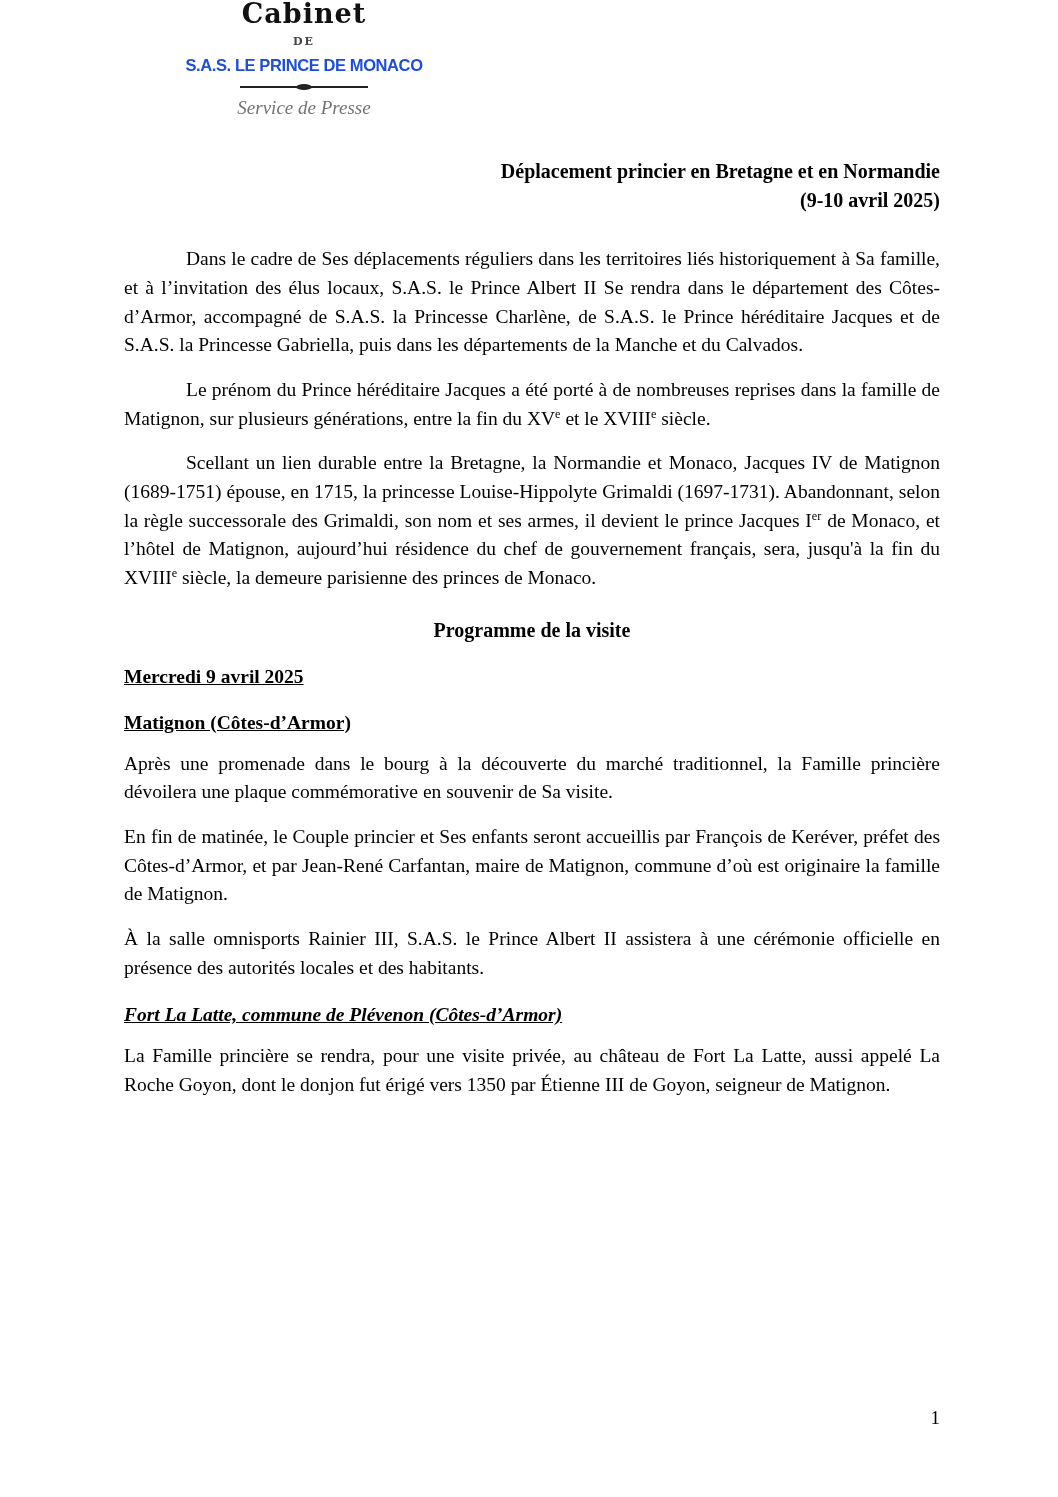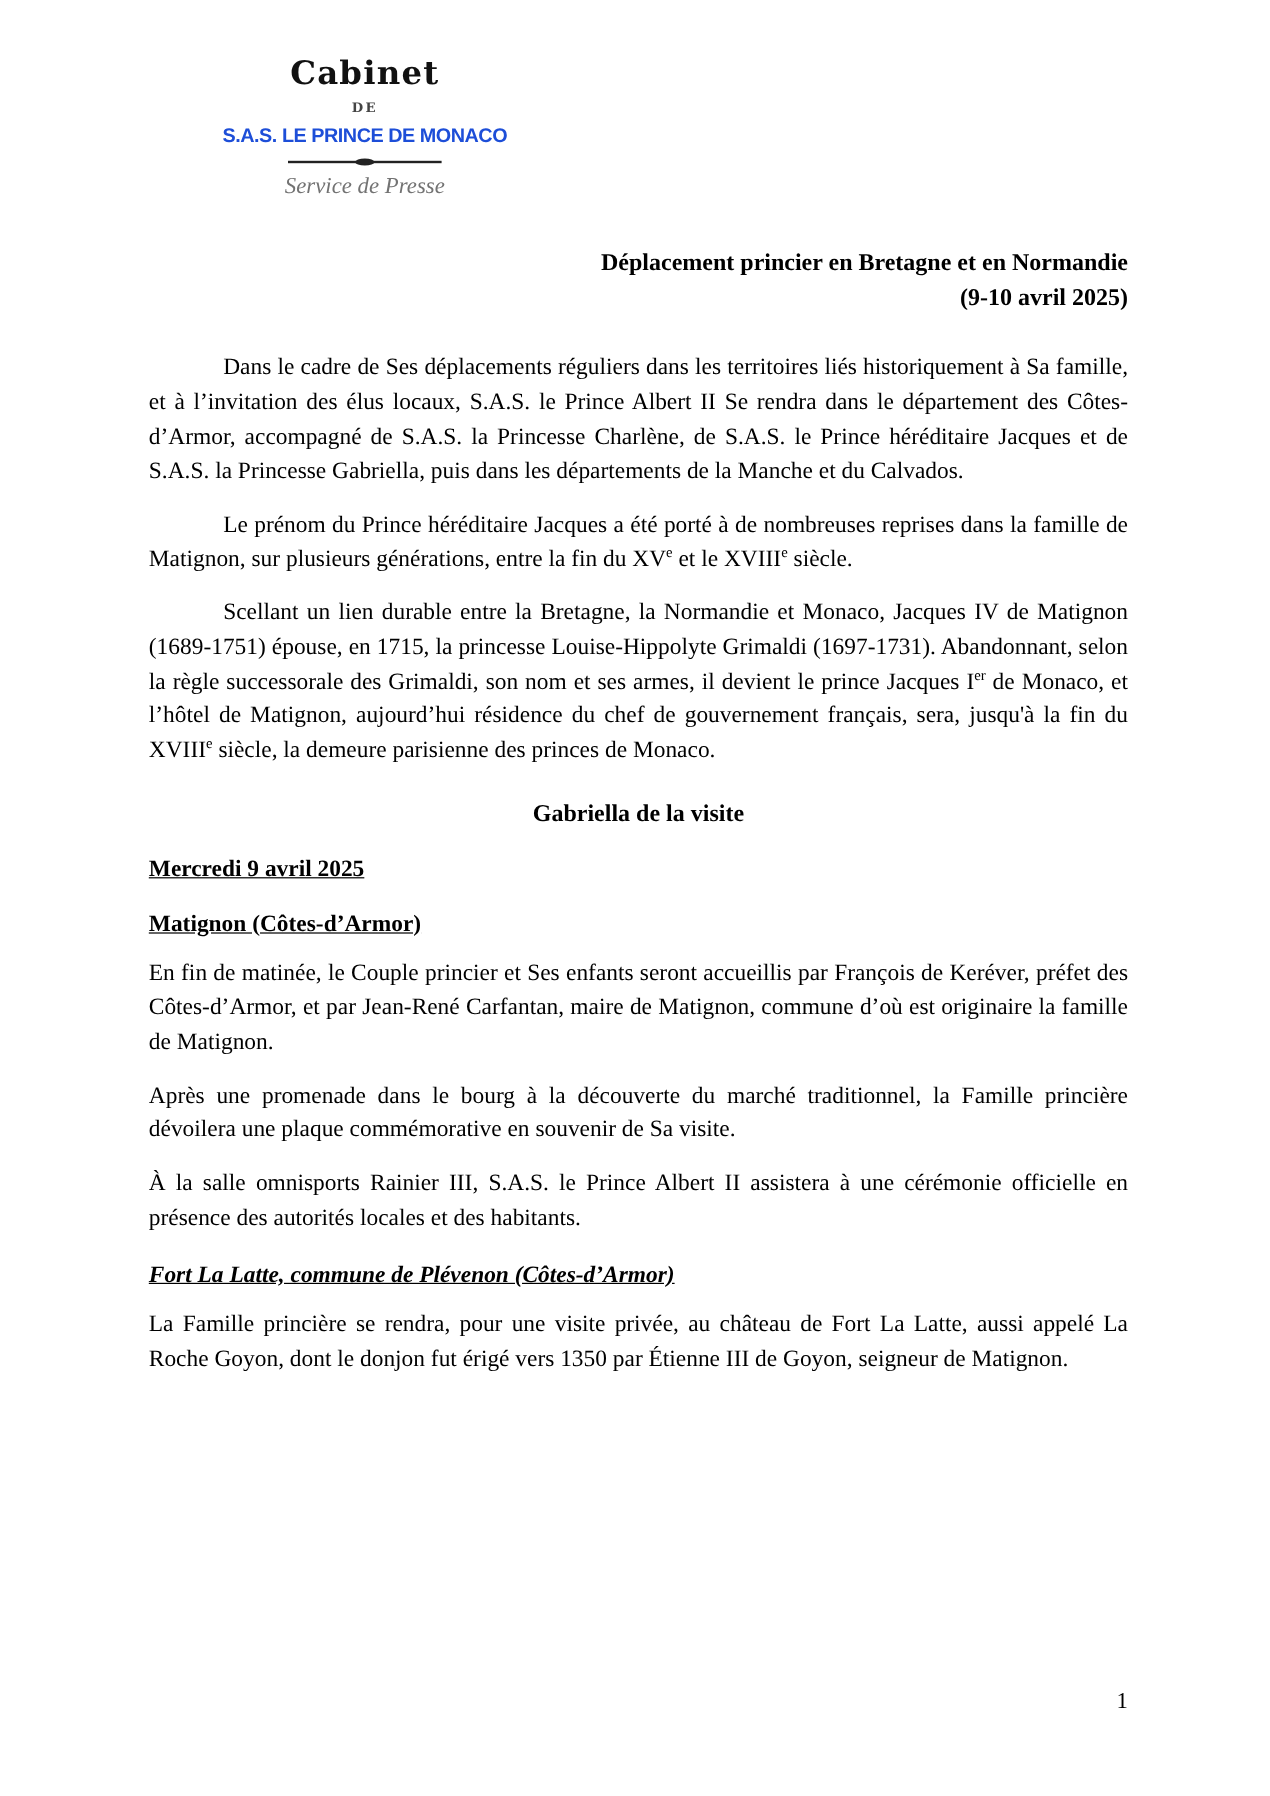--- a/index.html
+++ b/index.html
@@ -22,21 +22,20 @@
     left: 124px;
     top: 0;
     width: 816px;
     height: 1497px;
   }
   
   .letterhead {
     text-align: center;
     width: 300px;
     margin-left: 30px;
-    padding-top: 48px;
   }
   .lh-cabinet {
     font-family: "DejaVu Serif", serif;
     font-weight: bold;
     font-size: 27px;
     letter-spacing: 1px;
     line-height: 1.05;
     color: #111;
   }
   .lh-de {
@@ -161,28 +160,28 @@
       <div>Déplacement princier en Bretagne et en Normandie</div>
       <div>(9-10 avril 2025)</div>
     </div>
 
     <p class="body indent first">Dans le cadre de Ses déplacements réguliers dans les territoires liés historiquement à Sa famille, et à l’invitation des élus locaux,  S.A.S. le Prince Albert II Se rendra dans le département des Côtes-d’Armor, accompagné de S.A.S. la Princesse Charlène, de S.A.S. le Prince héréditaire Jacques et de S.A.S. la Princesse Gabriella, puis dans les départements de la Manche et du Calvados.</p>
 
     <p class="body indent"><span>Le prénom du Prince héréditaire Jacques a été porté à de nombreuses reprises dans la famille de Matignon, sur plusieurs générations, entre la fin du XV</span><sup>e</sup><span> et le XVIII</span><sup>e</sup><span> siècle.</span></p>
 
     <p class="body indent"><span>Scellant un lien durable entre la Bretagne, la Normandie et Monaco, Jacques IV de Matignon (1689-1751) épouse, en 1715, la princesse Louise-Hippolyte Grimaldi (1697-1731). Abandonnant, selon la règle successorale des Grimaldi, son nom et ses armes, il devient le prince Jacques I</span><sup>er</sup><span> de Monaco, et l’hôtel de Matignon, aujourd’hui résidence du chef de gouvernement français, sera, jusqu'à la fin du XVIII</span><sup>e</sup><span> siècle, la demeure parisienne des princes de Monaco.</span></p>
 
-    <div class="section-title">Gabriella de la visite</div>
+    <div class="section-title">Programme de la visite</div>
 
     <div class="sub-head">Mercredi 9 avril 2025</div>
 
     <div class="sub-head">Matignon (Côtes-d’Armor)</div>
 
+    <p class="body">Après une promenade dans le bourg à la découverte du marché traditionnel, la Famille princière dévoilera une plaque commémorative en souvenir de Sa visite.</p>
     <p class="body">En fin de matinée, le Couple princier et Ses enfants seront accueillis par François de Keréver, préfet des Côtes-d’Armor, et par Jean-René Carfantan, maire de Matignon, commune d’où est originaire la famille de Matignon.</p>
-    <p class="body">Après une promenade dans le bourg à la découverte du marché traditionnel, la Famille princière dévoilera une plaque commémorative en souvenir de Sa visite.</p>
     <p class="body">À la salle omnisports Rainier III, S.A.S. le Prince Albert II assistera à une cérémonie officielle en présence des autorités locales et des habitants.</p>
 
     <div class="sub-head tight">Fort La Latte, commune de Plévenon (Côtes-d’Armor)</div>
 
     <p class="body">La Famille princière se rendra, pour une visite privée, au château de Fort La Latte, aussi appelé La Roche Goyon, dont le donjon fut érigé vers 1350 par Étienne III de Goyon, seigneur de Matignon.</p>
 
     <div class="pagenum">1</div>
   </div>
 </div>
 

